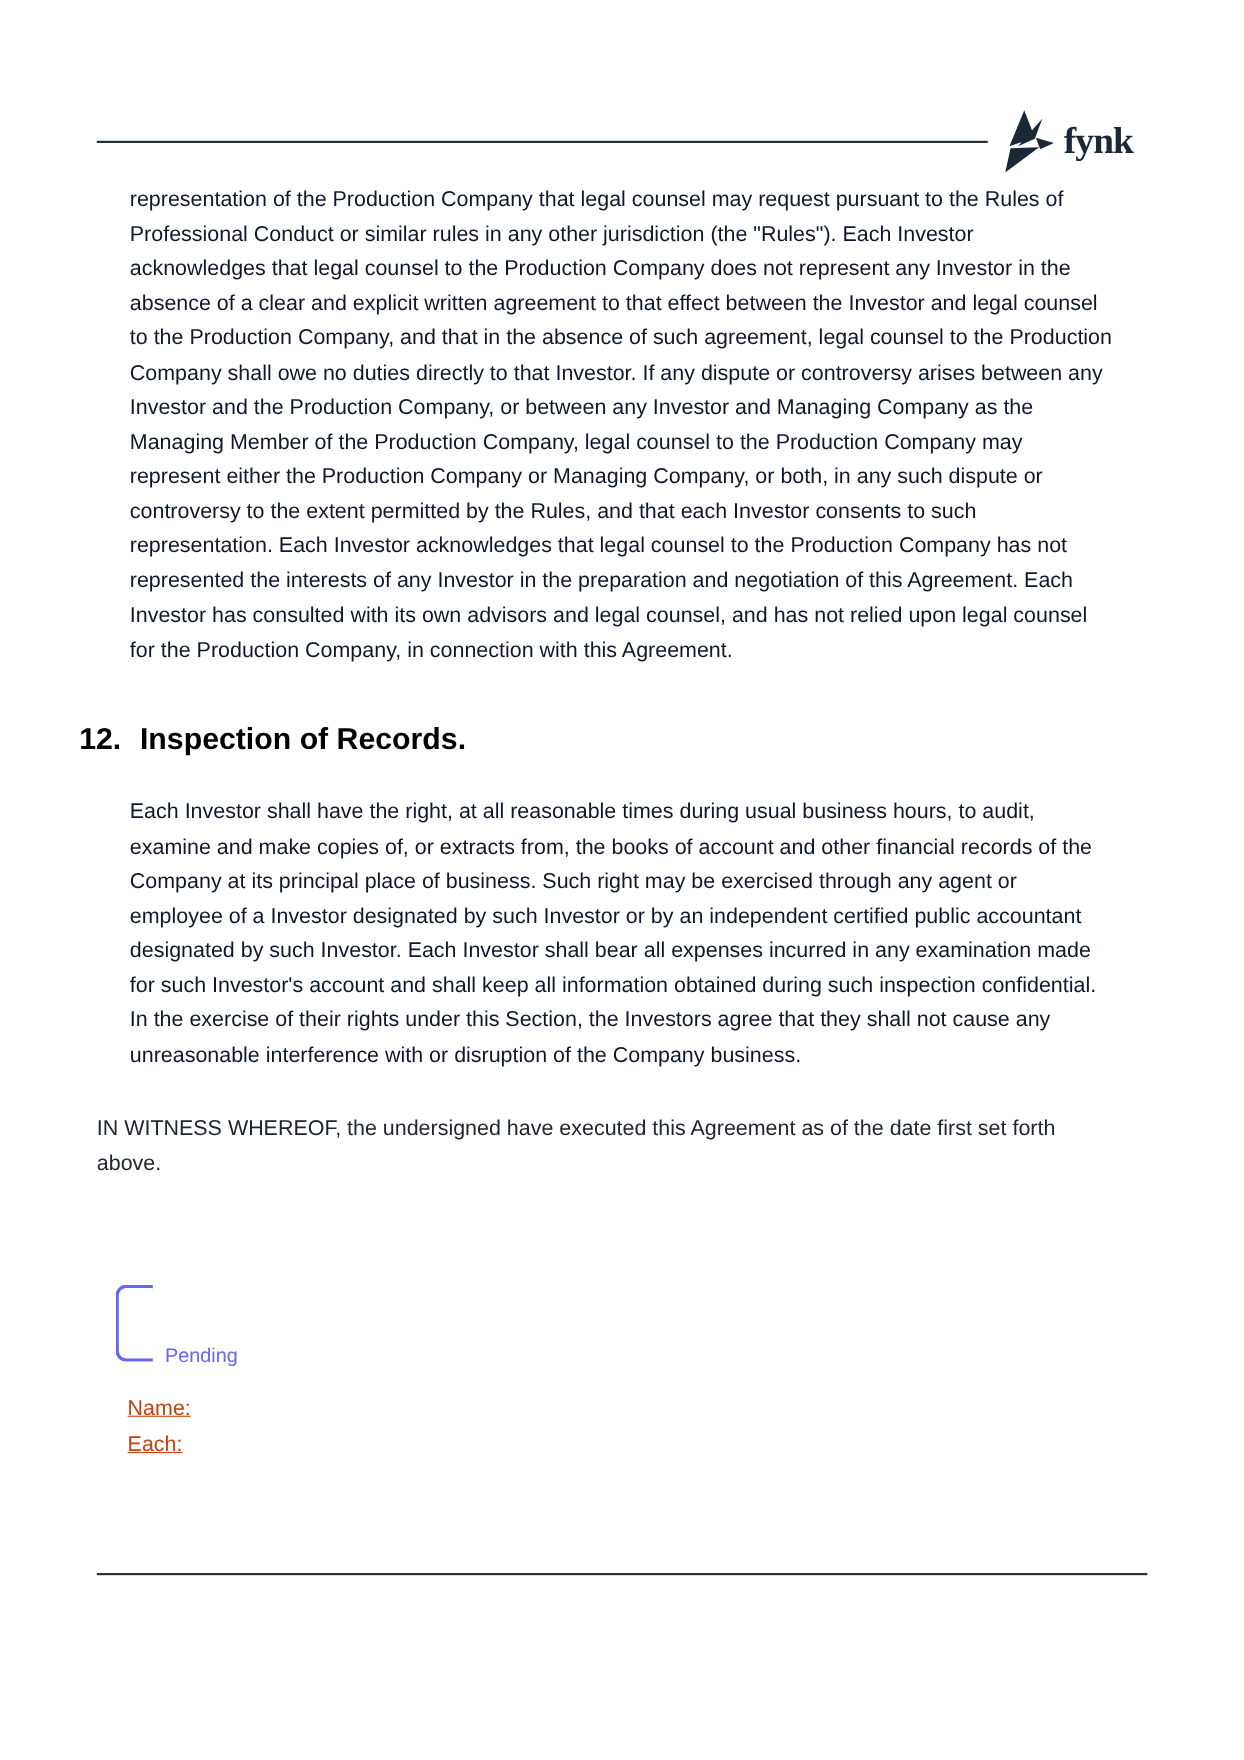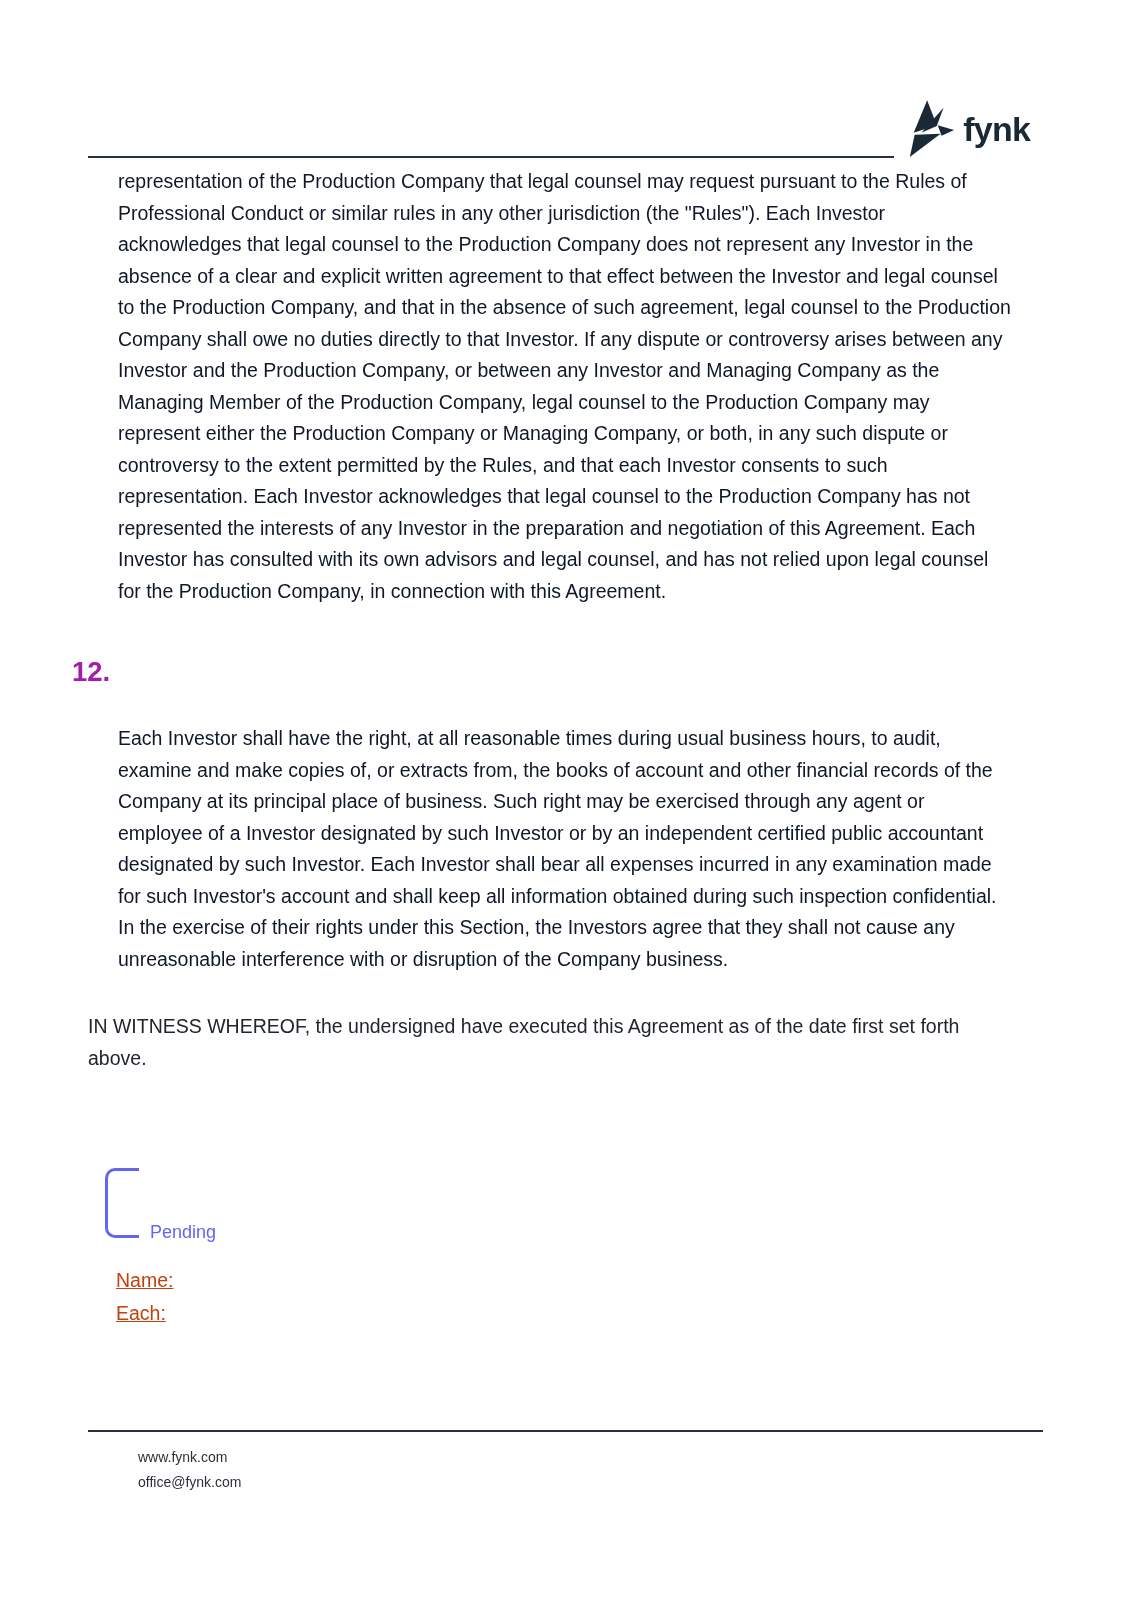--- a/index.html
+++ b/index.html
@@ -6,40 +6,40 @@
   body {
     width:1131px; height:1600px;
     background:#ffffff;
     font-family:"Liberation Sans", sans-serif;
     color:#20262e;
     position:relative;
     overflow:hidden;
   }
 
   
-  .header { display:flex; align-items:flex-end; margin:100px 0 0 88px; width:942px; height:58px; }
+  .header { display:flex; align-items:center; margin:100px 0 0 88px; width:942px; height:58px;font-family:Liberation Serif, serif; }
   .top-rule { flex:1; height:2px; background:#27313e; margin-right:12px; }
   .logo { display:flex; align-items:center; gap:7px; }
   .logo-bird { width:50px; height:58px; }
   .wordmark { font-size:34px; font-weight:700; color:#1b2936; letter-spacing:-0.8px; line-height:1; }
 
   
   .p-body {
     font-size:19.5px; line-height:31.5px;
     margin:8px 0 0 118px; width:896px;
     color:#0f172a;
     text-align:left;
   }
   .p-section { margin-top:34px; }
 
   
   .heading {
     display:flex; gap:17px;
     margin:48px 0 0 72px;
-    font-size:27.5px; font-weight:700; color:#a21caf;
+    font-size:27.5px; font-weight:700; color:#000000;
     line-height:34px;
   }
 
   
   .witness {
     margin:36px 0 0 88px; width:926px;
     font-size:19.5px; line-height:31.5px; color:#20262e;
   }
   .witness .lead { font-weight:400; }
 
@@ -77,35 +77,32 @@
       </g>
     </svg>
     <span class="wordmark">fynk</span>
   </div>
 </div>
 
 <p class="p-body">representation of the Production Company that legal counsel may request pursuant to the Rules of Professional Conduct or similar rules in any other jurisdiction (the "Rules"). Each Investor acknowledges that legal counsel to the Production Company does not represent any Investor in the absence of a clear and explicit written agreement to that effect between the Investor and legal counsel to the Production Company, and that in the absence of such agreement, legal counsel to the Production Company shall owe no duties directly to that Investor. If any dispute or controversy arises between any Investor and the Production Company, or between any Investor and Managing Company as the Managing Member of the Production Company, legal counsel to the Production Company may represent either the Production Company or Managing Company, or both, in any such dispute or controversy to the extent permitted by the Rules, and that each Investor consents to such representation. Each Investor acknowledges that legal counsel to the Production Company has not represented the interests of any Investor in the preparation and negotiation of this Agreement. Each Investor has consulted with its own advisors and legal counsel, and has not relied upon legal counsel for the Production Company, in connection with this Agreement.</p>
 
 <div class="heading">
   <span>12.</span>
+  <span>Inspection of Records.</span>
 </div>
 
 <p class="p-body p-section">Each Investor shall have the right, at all reasonable times during usual business hours, to audit, examine and make copies of, or extracts from, the books of account and other financial records of the Company at its principal place of business. Such right may be exercised through any agent or employee of a Investor designated by such Investor or by an independent certified public accountant designated by such Investor. Each Investor shall bear all expenses incurred in any examination made for such Investor's account and shall keep all information obtained during such inspection confidential. In the exercise of their rights under this Section, the Investors agree that they shall not cause any unreasonable interference with or disruption of the Company business.</p>
 
 <p class="witness"><span class="lead">IN WITNESS WHEREOF</span><span>, the undersigned have executed this Agreement as of the date first set forth above.</span></p>
 
 <div class="sig-field">
   <div class="bracket"></div>
   <span class="pending-label">Pending</span>
 </div>
 
 <div class="name-block">
   <div>Name:</div>
   <div>Each:</div>
 </div>
 
 <div class="footer">
   <div class="footer-rule"></div>
-  <div class="footer-text">
-    <div>www.fynk.com</div>
-    <div>office@fynk.com</div>
-  </div>
 </div>
 
 </body></html>

